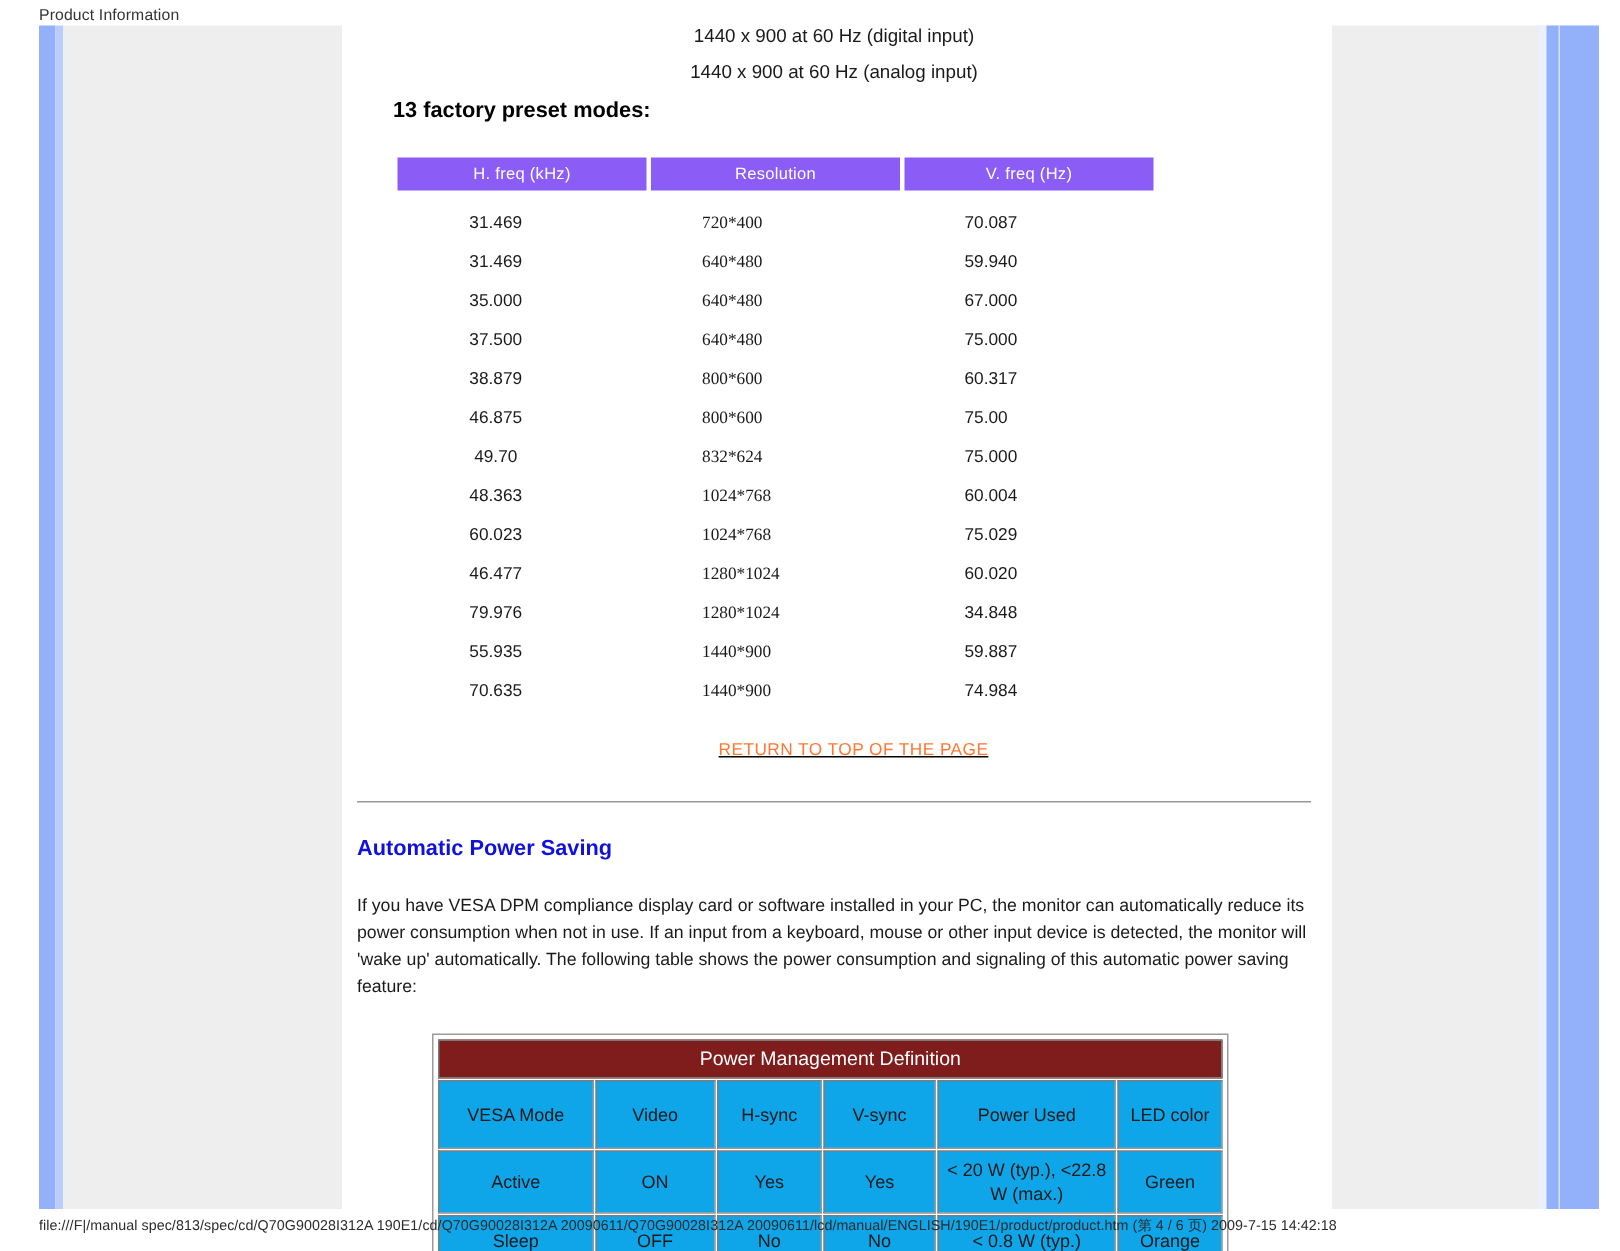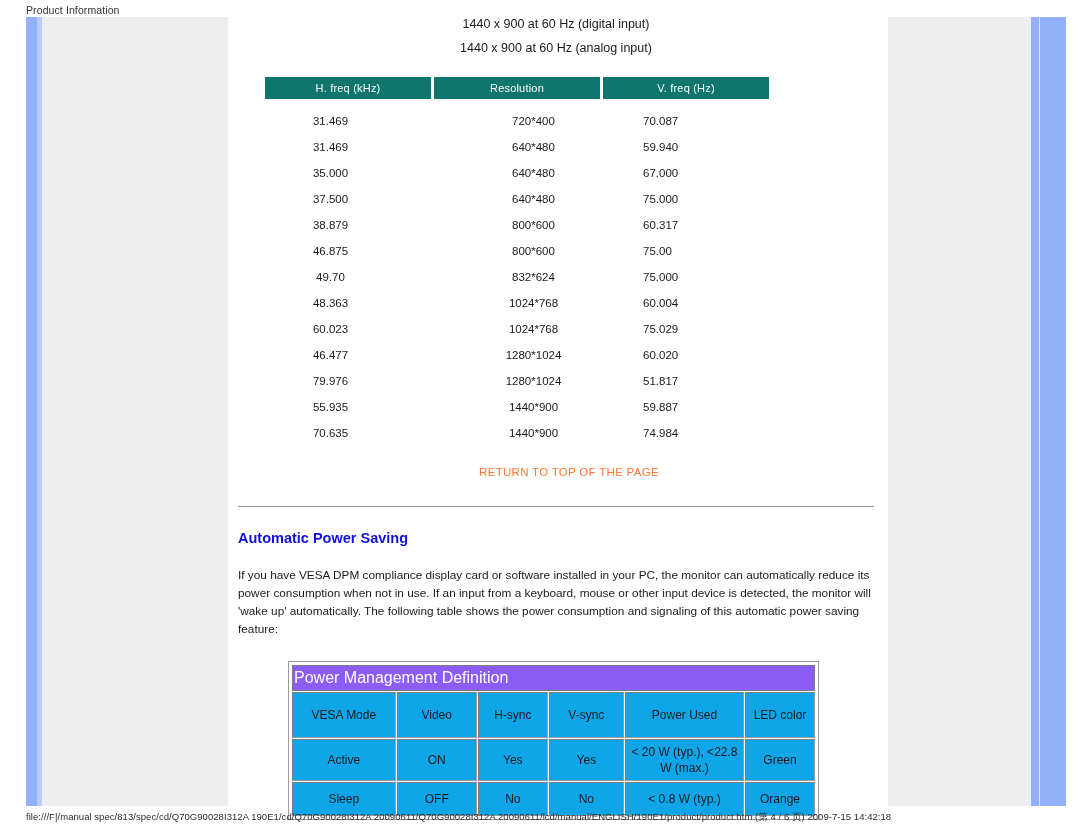--- a/index.html
+++ b/index.html
@@ -132,46 +132,47 @@
 
   
   #preset-table {
     margin: 22px 0 0 26px;
     width: 506px;
     border-collapse: separate;
     border-spacing: 3px 0;
     table-layout: fixed;
   }
   #preset-table th {
-    background: #0f766e;
+    background: #8b5cf6;
     color: #ffffff;
     font-size: 11px;
     font-weight: normal;
     height: 20px;
     text-align: center;
     letter-spacing: 0.2px;
   }
   #preset-table td {
     font-size: 11.5px;
     color: #1a1a1a;
     height: 24px;
     text-align: center;
     vertical-align: middle;
     margin-top: 32px;
   }
   #preset-table td.col-h { text-align: center; padding-right: 36px; }
-  #preset-table td.col-r { text-align: center; padding-left: 34px; }
+  #preset-table td.col-r { text-align: left; padding-left: 34px; font-family: Liberation Serif, serif; }
   #preset-table td.col-v { text-align: left; padding-left: 40px; }
   #preset-table tr.first-data td { padding-top: 10px; }
 
   
   #return-top-row {
     margin: 16px 0 0 0;
     text-align: center;
     padding-left: 26px;
+    text-decoration: underline;
   }
   #return-top-link {
     font-size: 11.5px;
     color: #FF7733;
     letter-spacing: 0.3px;
     text-decoration: none;
     cursor: pointer;
   }
 
   #section-divider {
@@ -207,25 +208,25 @@
     padding: 2px;
     box-sizing: border-box;
   }
   #pm-table {
     width: 100%;
     border-collapse: separate;
     border-spacing: 1px;
     table-layout: fixed;
   }
   #pm-table .pm-title-cell {
-    background: #8b5cf6;
+    background: #7f1d1d;
     color: #ffffff;
-    font-size: 16px;
+    font-size: 13px;
     font-weight: normal;
-    text-align: left;
+    text-align: center;
     height: 22px;
     border: 1px solid #7b7b7b;
   }
   #pm-table td {
     border: 1px solid #9b9b9b;
     border-top-color: #7d7d7d;
     border-left-color: #7d7d7d;
     font-size: 12px;
     color: #1a1a1a;
     text-align: center;
@@ -262,20 +263,21 @@
   <div class="rail-light-right"></div>
   <div class="rail-blue-right"></div>
   <div class="hairline-right"></div>
 </div>
 
 <div id="doc-column">
 
   <p class="res-line">1440 x 900 at 60 Hz (digital input)</p>
   <p class="res-line">1440 x 900 at 60 Hz (analog input)</p>
 
+  <div id="preset-title">13 factory preset modes:</div>
 
   <table id="preset-table">
     <colgroup>
       <col style="width:166px">
       <col style="width:166px">
       <col style="width:166px">
     </colgroup>
     <thead>
       <tr>
         <th>H. freq (kHz)</th>
@@ -330,21 +332,21 @@
         <td class="col-v">75.029</td>
       </tr>
       <tr>
         <td class="col-h">46.477</td>
         <td class="col-r">1280*1024</td>
         <td class="col-v">60.020</td>
       </tr>
       <tr>
         <td class="col-h">79.976</td>
         <td class="col-r">1280*1024</td>
-        <td class="col-v">51.817</td>
+        <td class="col-v">34.848</td>
       </tr>
       <tr>
         <td class="col-h">55.935</td>
         <td class="col-r">1440*900</td>
         <td class="col-v">59.887</td>
       </tr>
       <tr>
         <td class="col-h">70.635</td>
         <td class="col-r">1440*900</td>
         <td class="col-v">74.984</td>

